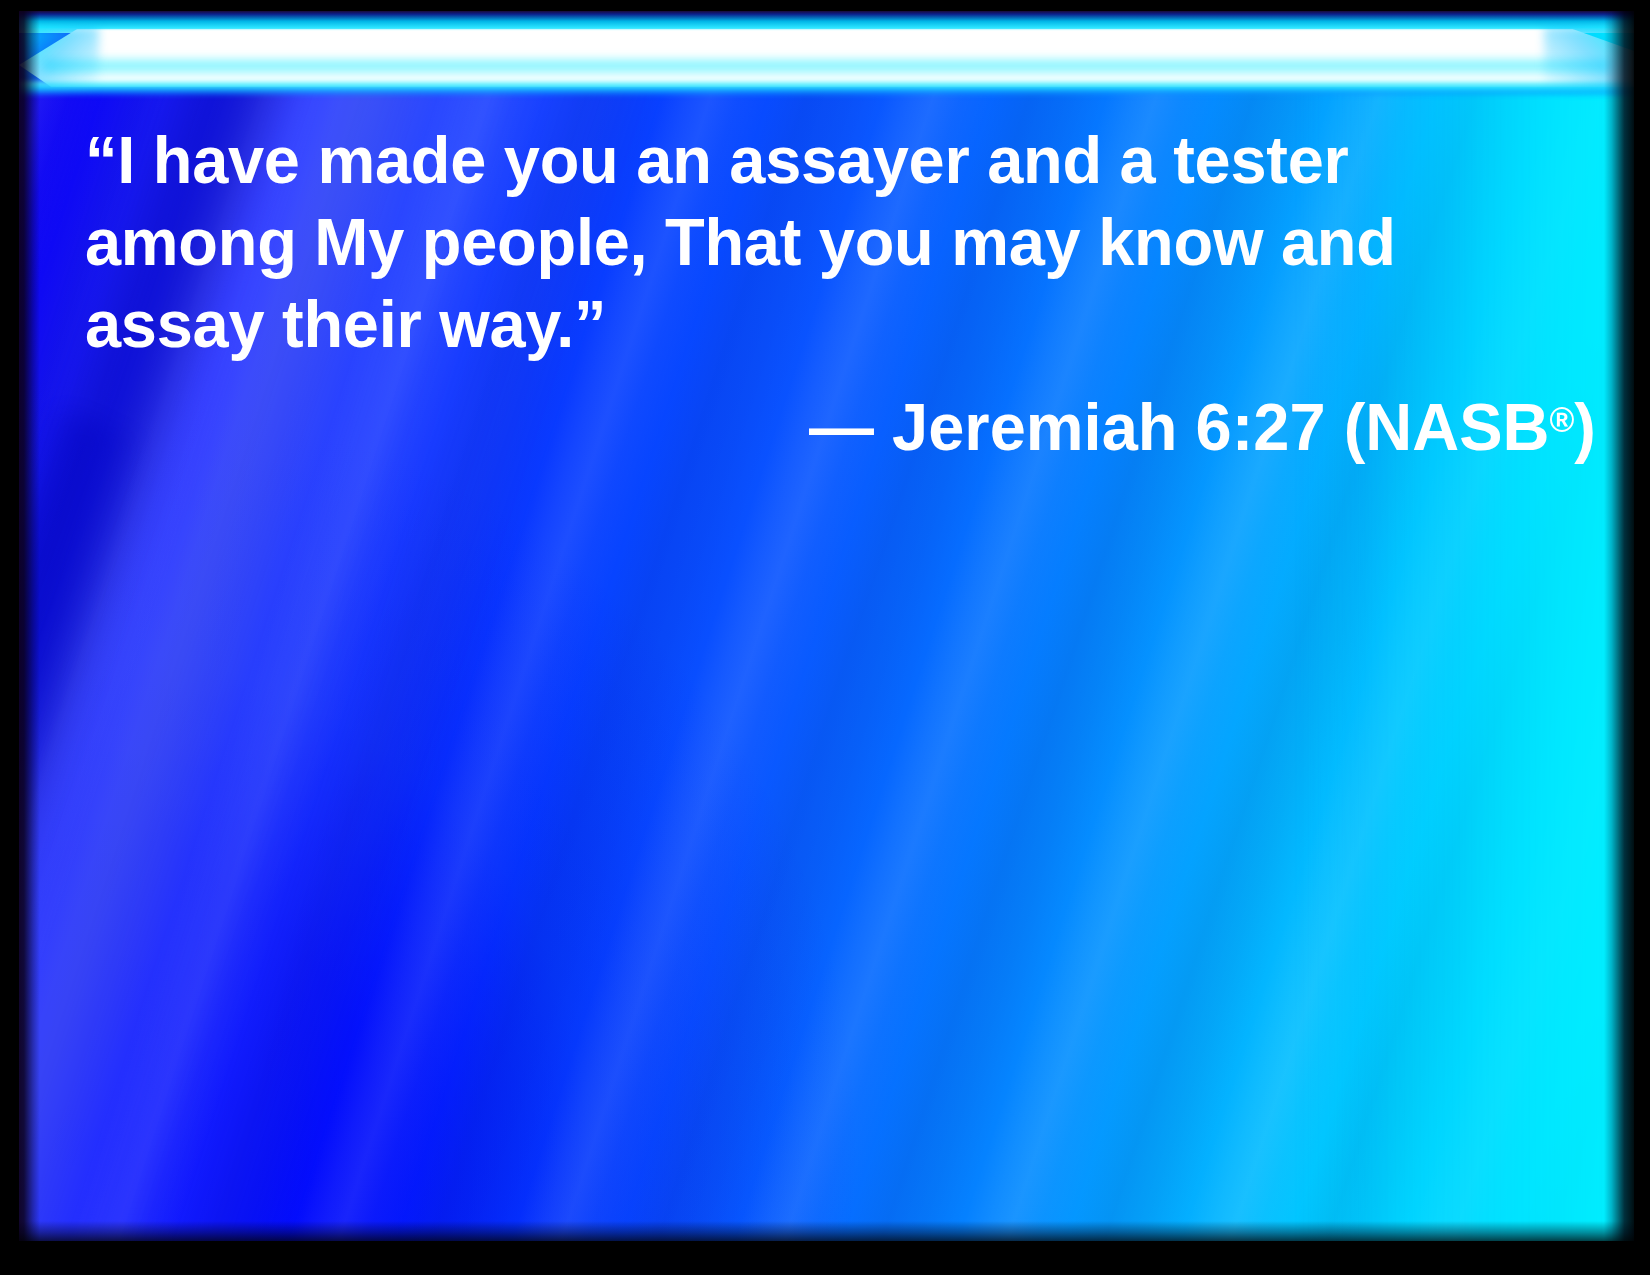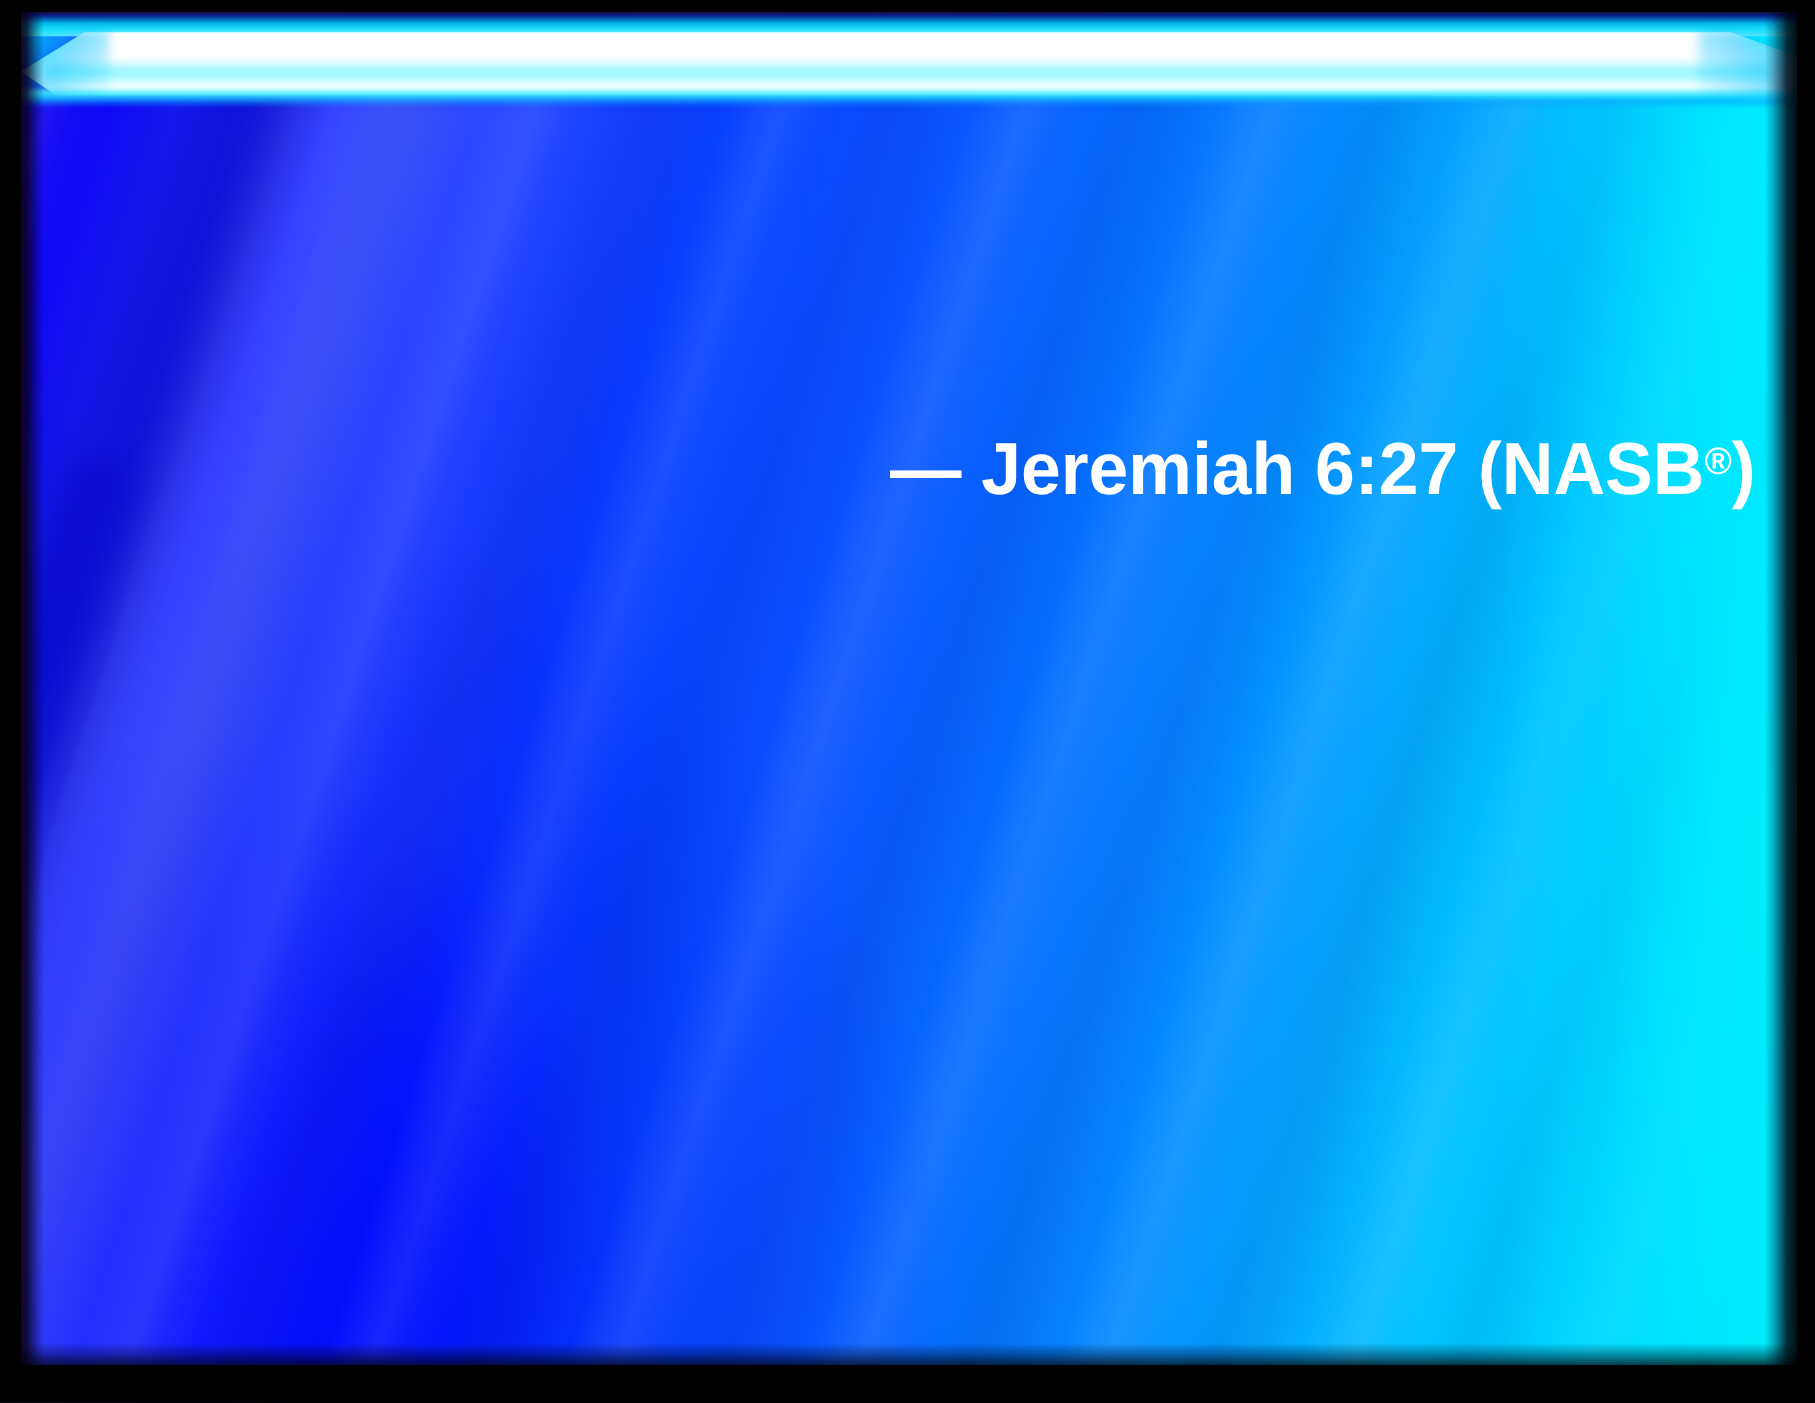--- a/index.html
+++ b/index.html
@@ -324,20 +324,25 @@
     <div class="banner-cyan-top"></div>
     <div class="banner-white"></div>
     <div class="banner-cyan-mid"></div>
     <div class="banner-cyan-bottom"></div>
     <div class="banner-corner-l"></div>
     <div class="banner-corner-r"></div>
   </div>
 
   <div class="verse-block">
 
+    <div class="verse-lines">
+      <div class="verse-line">“I have made you an assayer and a tester</div>
+      <div class="verse-line">among My people, That you may know and</div>
+      <div class="verse-line">assay their way.”</div>
+    </div>
 
     <div class="attribution"><span>— Jeremiah 6:27 (NASB</span><span class="reg">®</span><span>)</span></div>
 
   </div>
 
   <div class="vignette-left"></div>
   <div class="vignette-right"></div>
   <div class="vignette-bottom"></div>
 
   <div class="frame-edge frame-left"></div>

